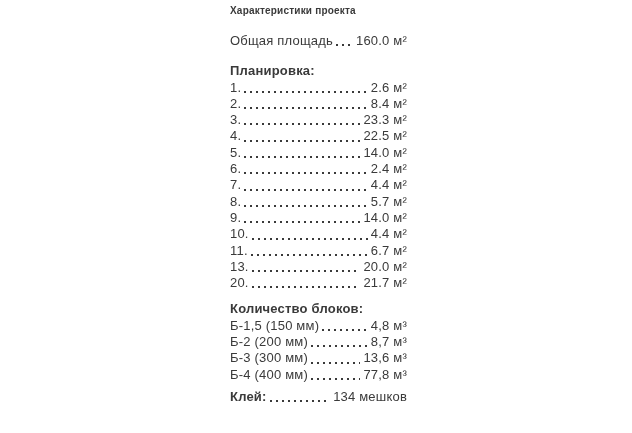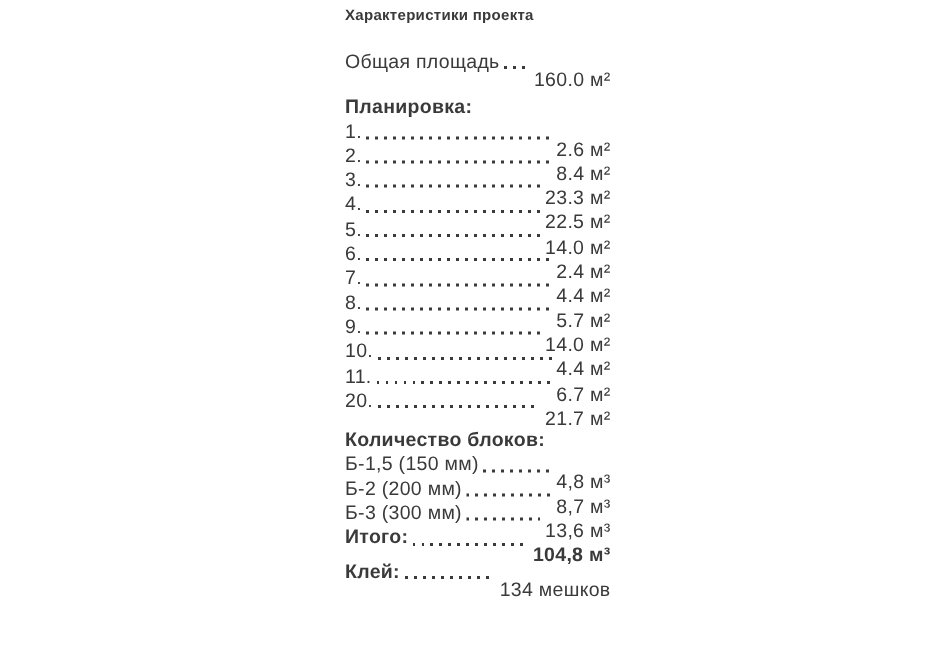--- a/index.html
+++ b/index.html
@@ -26,21 +26,21 @@
   }
   .section-heading {
     font-size: 13px;
     font-weight: bold;
     letter-spacing: 0.2px;
     line-height: 16.3px;
     white-space: nowrap;
   }
   .row {
     display: flex;
-    align-items: center;
+    align-items: flex-end;
     font-size: 13px;
     letter-spacing: 0.2px;
     line-height: 16.3px;
     height: 16.3px;
   }
   .row .leader {
     flex: 1;
     height: 2px;
     align-self: flex-end;
     margin: 0 3px 3px 3px;
@@ -117,20 +117,25 @@
     <span class="lbl">10.</span>
     <span class="leader"></span>
     <span class="val">4.4 м²</span>
   </div>
   <div class="row">
     <span class="lbl">11.</span>
     <span class="leader"></span>
     <span class="val">6.7 м²</span>
   </div>
   <div class="row">
+    <span class="lbl">13.</span>
+    <span class="leader"></span>
+    <span class="val">20.0 м²</span>
+  </div>
+  <div class="row">
     <span class="lbl">20.</span>
     <span class="leader"></span>
     <span class="val">21.7 м²</span>
   </div>
 
   <div class="section-heading mt10">Количество блоков:</div>
 
   <div class="row">
     <span class="lbl">Б-1,5 (150 мм)</span>
     <span class="leader"></span>
@@ -139,26 +144,26 @@
   <div class="row">
     <span class="lbl">Б-2 (200 мм)</span>
     <span class="leader"></span>
     <span class="val">8,7 м³</span>
   </div>
   <div class="row">
     <span class="lbl">Б-3 (300 мм)</span>
     <span class="leader"></span>
     <span class="val">13,6 м³</span>
   </div>
+  <div class="row">
+    <span class="lbl">Б-4 (400 мм)</span>
+    <span class="leader"></span>
+    <span class="val">77,8 м³</span>
+  </div>
 
-  <div class="row bold">
-    <span class="lbl">Итого:</span>
-    <span class="leader"></span>
-    <span class="val">104,8 м³</span>
-  </div>
 
   <div class="row mt6">
     <span class="lbl bold">Клей:</span>
     <span class="leader"></span>
     <span class="val">134 мешков</span>
   </div>
 
 </div>
 
 </body></html>

